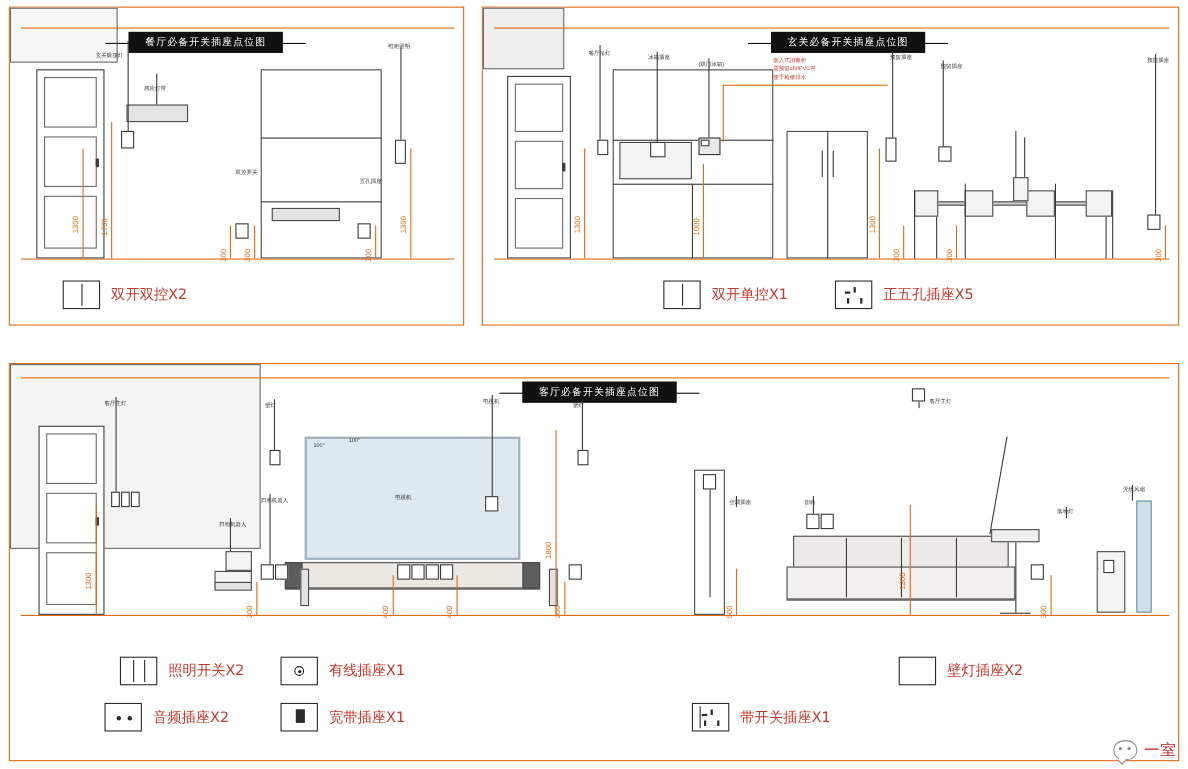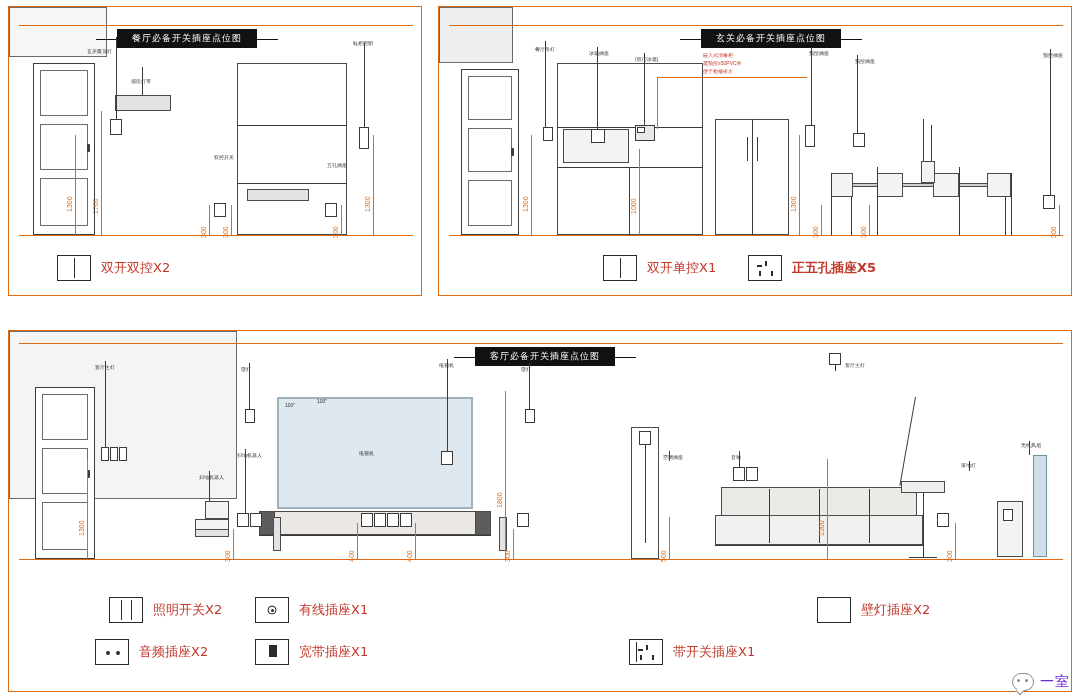--- a/index.html
+++ b/index.html
@@ -113,21 +113,21 @@
   .sw .ring .c { position:absolute; width:3px; height:3px; border-radius:50%; background:#2b2b2b; left:50%; top:50%; transform:translate(-50%,-50%); }
   .sw .pin { position:absolute; width:1.5px; height:5px; background:#2b2b2b; }
   .sw .pinr { position:absolute; width:5px; height:1.5px; background:#2b2b2b; }
   .sw .usbslot { position:absolute; border:1px solid #2b2b2b; }
 
   
   .watermark {
     position:absolute;
     right:10px; bottom:8px;
     display:flex; align-items:flex-end;
-    color:#6d28d9;
+    color:#b91c1c;
   }
   .watermark .wechat {
     width:22px; height:18px;
     border:1.5px solid #8a8a8a;
     border-radius:9px;
     position:relative;
     margin-right:6px;
   }
   .watermark .wechat::after{
     content:"";
@@ -308,21 +308,21 @@
 
   <div class="orange" style="left:620px; top:198px; width:1px; height:30px;"></div>
   <div class="dim-txt dim-v" style="left:618px; top:224px;">300</div>
 
   <div class="legend" style="left:164px; top:248px;">
     <div class="sw">
         <div class="vdiv"></div>
       </div>
     <div class="txt">双开单控X1</div>
   </div>
-  <div class="legend" style="left:309px; top:248px;font-weight:bold;">
+  <div class="legend" style="left:320px; top:248px;">
     <div class="sw">
       <div class="pinr" style="left:8px; top:9px;"></div>
       <div class="pin" style="left:16px; top:5px;"></div>
       <div class="pin" style="left:10px; top:15px;"></div>
       <div class="pin" style="left:22px; top:15px;"></div>
     </div>
     <div class="txt">正五孔插座X5</div>
   </div>
 </div>
 

